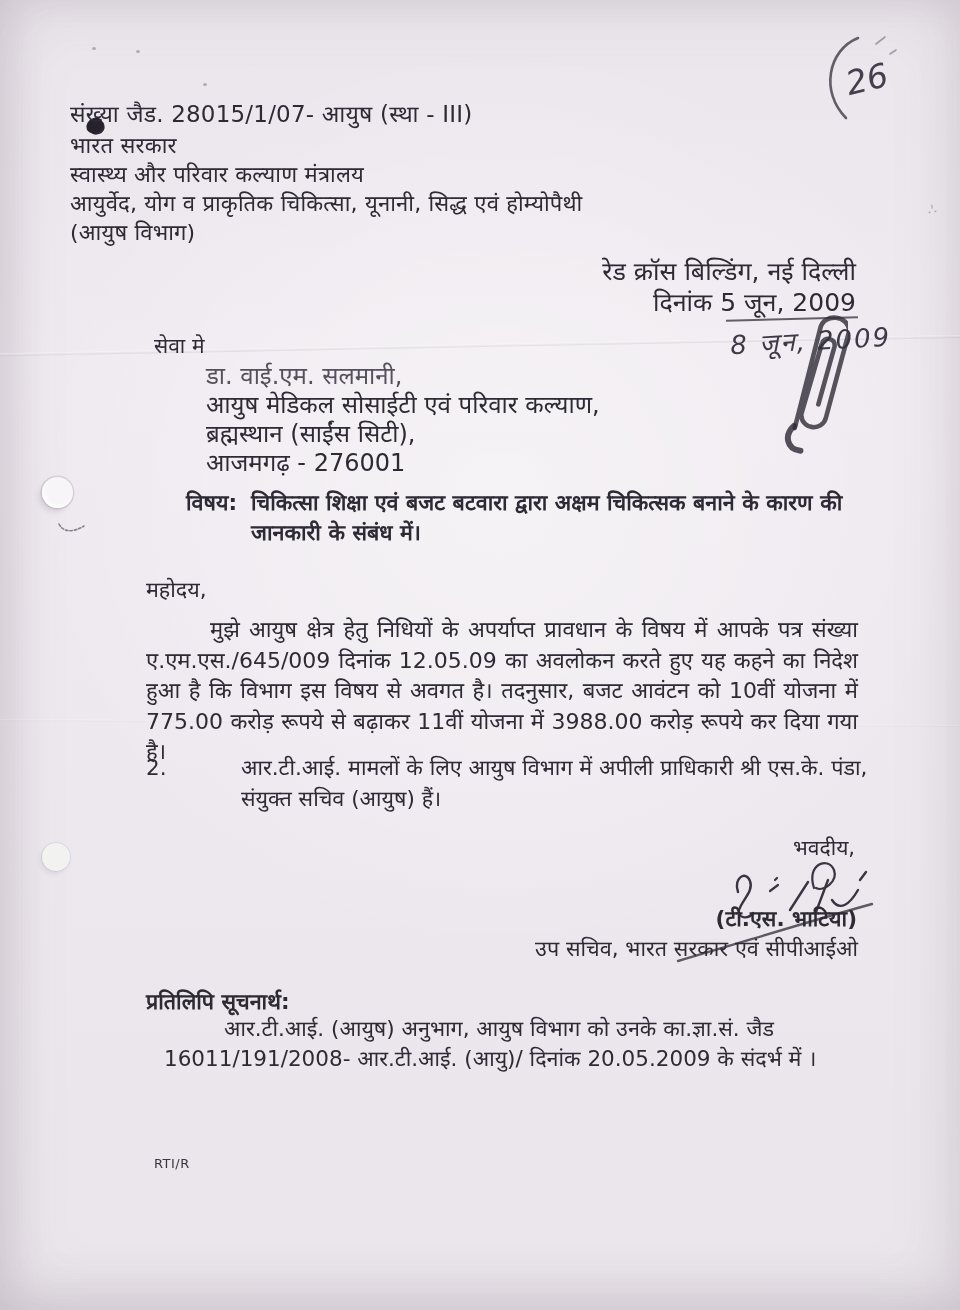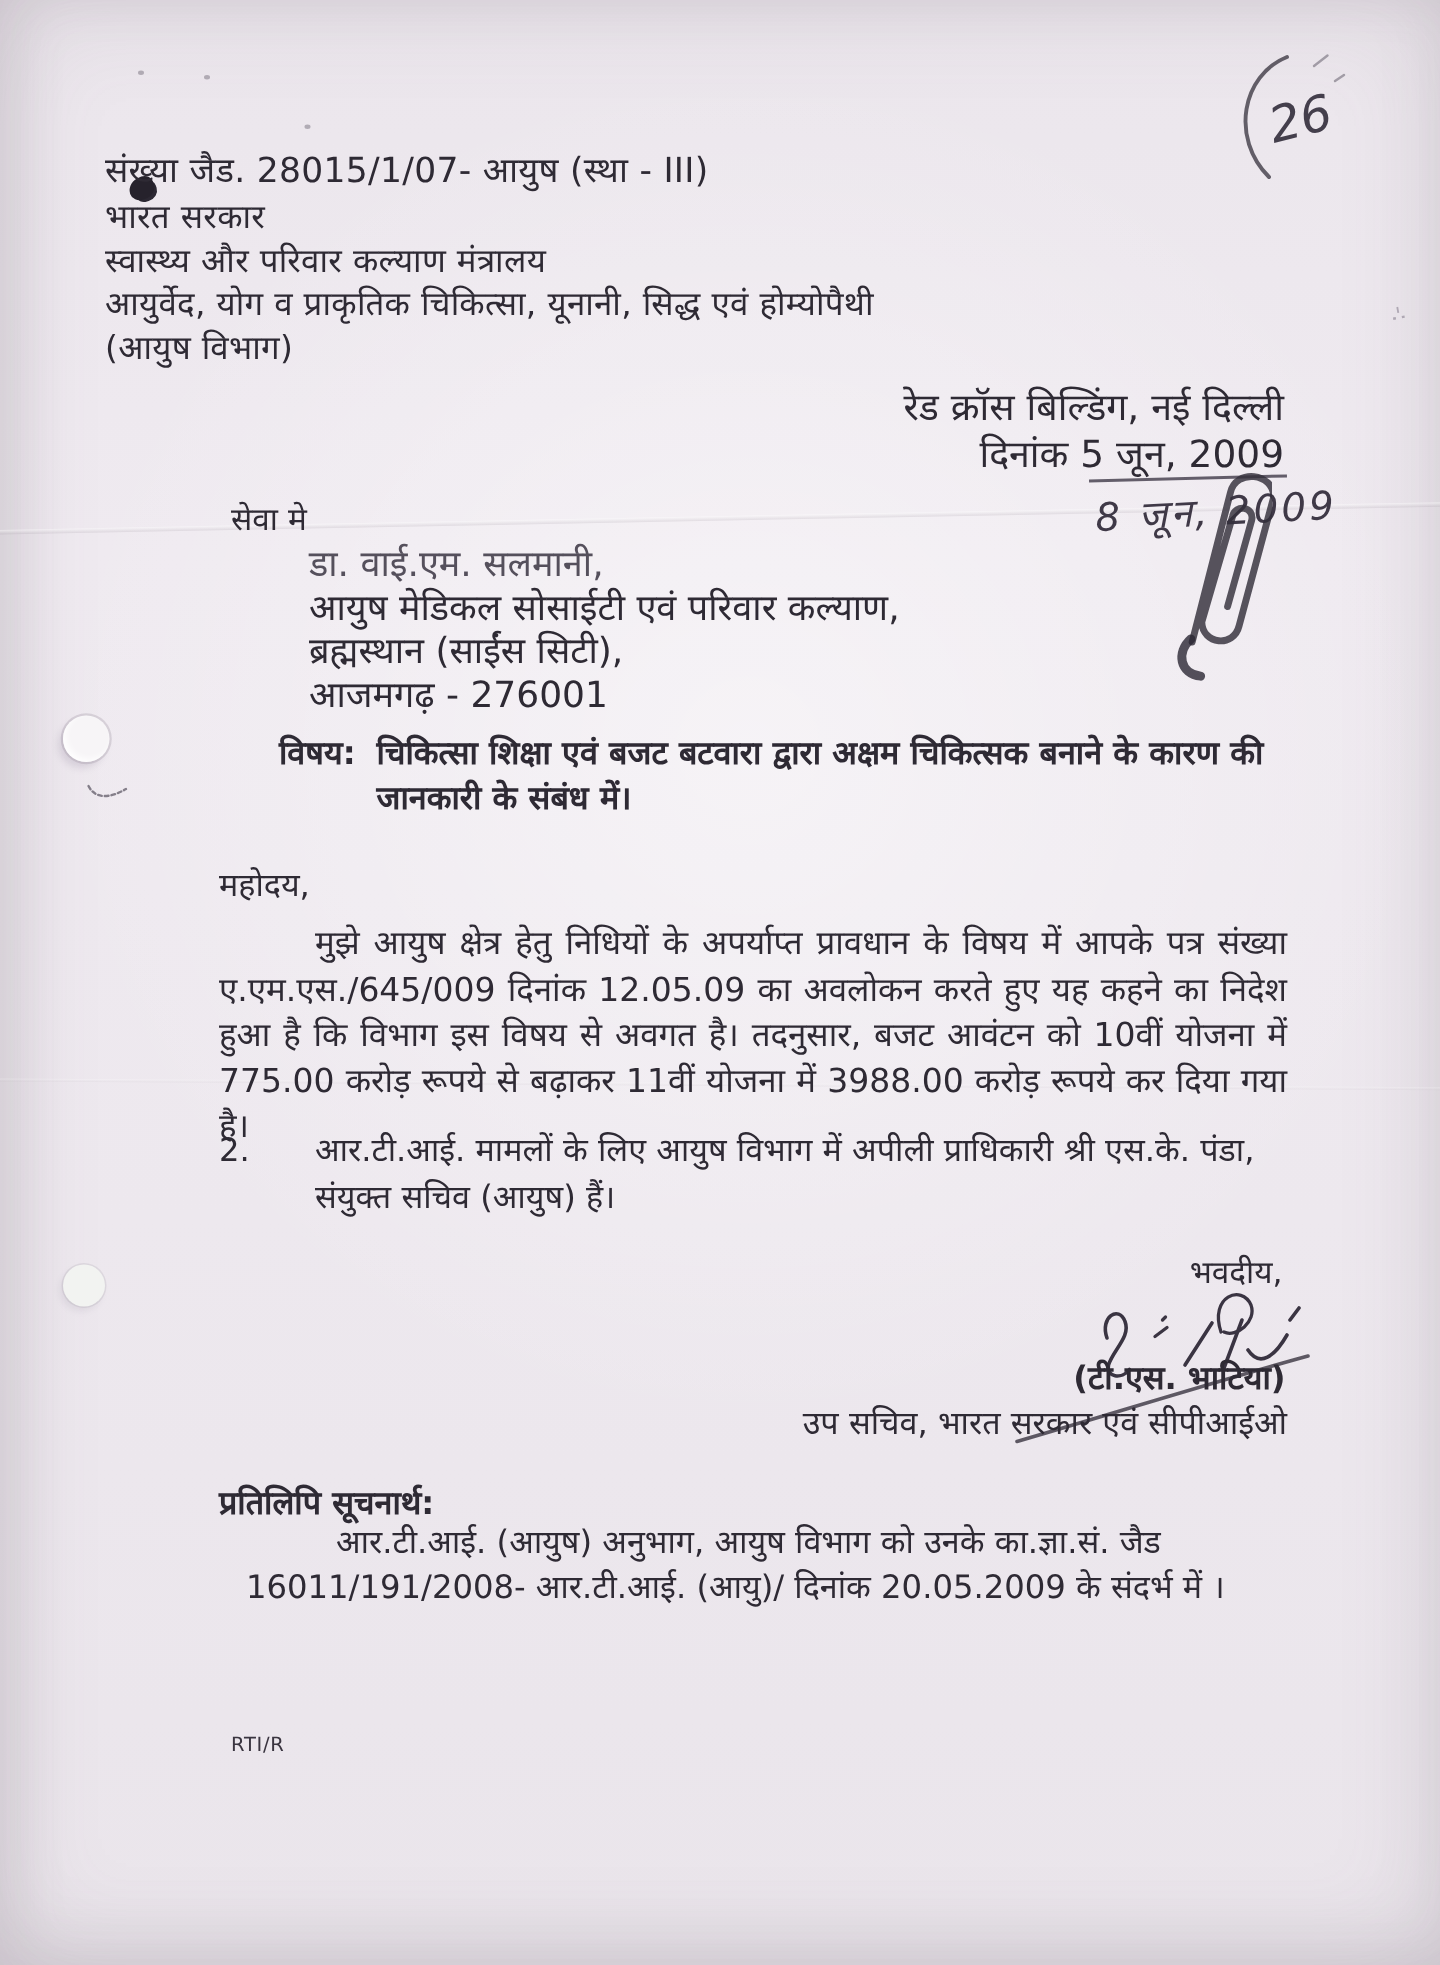--- a/index.html
+++ b/index.html
@@ -31,21 +31,21 @@
   .recipient div:first-child { color:#55505c; } 
   
   .subject { left:146px; top:488px; width:714px; display:flex; font-weight:bold; font-size:21.5px; line-height:30px;margin-left:40px; }
   .subject .lbl { flex:0 0 auto; margin-right:14px; }
   .subject .txt { width:655px; }
   
   .greeting { left:146px; top:574px; font-size:21.5px; }
   .para1 { left:146px; top:615px; width:712px; font-size:22px; line-height:30.5px; text-align:justify; text-indent:64px; }
   .para2 { left:146px; top:753px; width:712px; font-size:21.5px; line-height:30.5px; }
   .para2 .num { position:absolute; left:0; top:0; }
-  .para2 .txt { margin-left:64px; width:651px; }
+  .para2 .txt { margin-left:95px; width:651px; }
   
   .closing { right:105px; top:833px; font-size:21px; }
   .sig-svg { left:728px; top:858px; }
   .sig-name { right:103px; top:903px; font-size:21.5px; font-weight:bold; }
   .sig-desig { right:102px; top:933px; font-size:21.5px; }
   .sig-strike { left:660px; top:895px; pointer-events:none; }
   
   .copy-head { left:146px; top:986px; font-size:21.5px; font-weight:bold; }
   .copy-text { left:146px; top:1014px; width:714px; font-size:21.5px; line-height:30px; text-indent:60px;margin-left:18px; }
   

